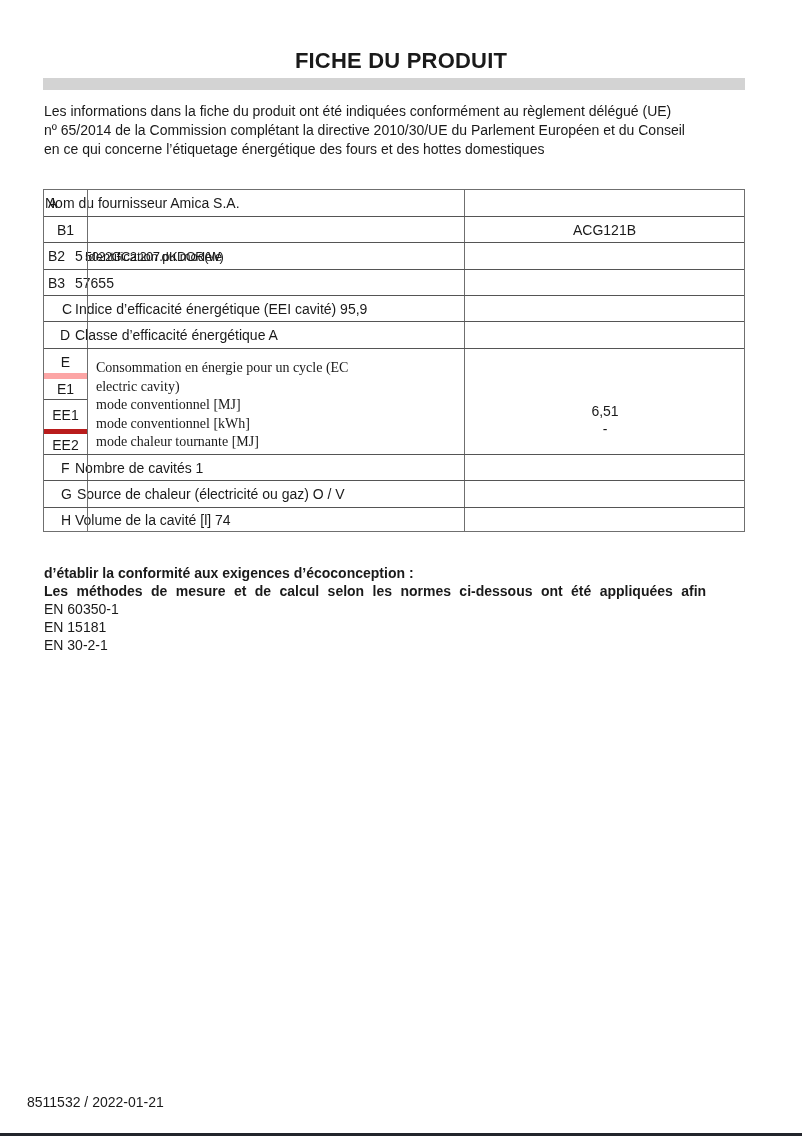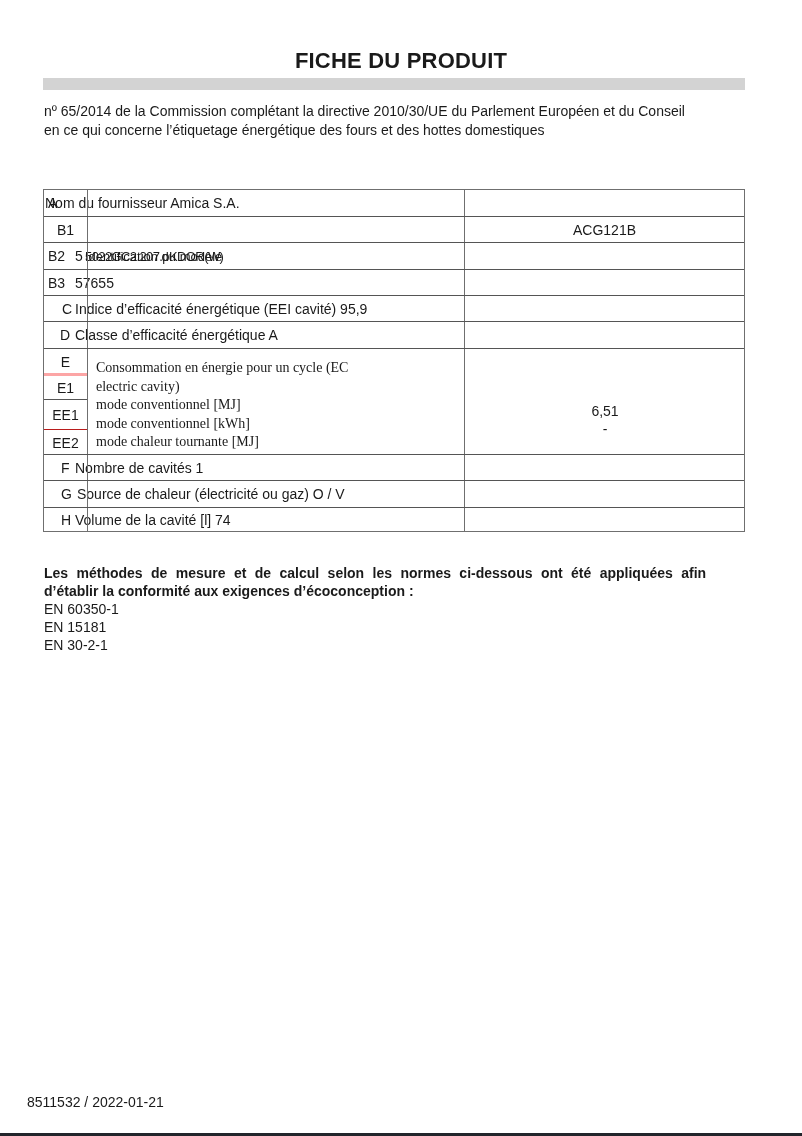--- a/index.html
+++ b/index.html
@@ -38,20 +38,21 @@
   .footer { position: absolute; left: 27px; top: 1094px; font-size: 14px; }
   .bottom-rule { position: absolute; left: 0; top: 1133px; width: 802px; height: 3px; background: #22252b; }
 </style>
 </head>
 <body>
 
 <div class="title">FICHE DU PRODUIT</div>
 <div class="title-bar"></div>
 
 <div class="intro">
+  <div>Les informations dans la fiche du produit ont été indiquées conformément au règlement délégué (UE)</div>
   <div>nº 65/2014 de la Commission complétant la directive 2010/30/UE du Parlement Européen et du Conseil</div>
   <div>en ce qui concerne l’étiquetage énergétique des fours et des hottes domestiques</div>
 </div>
 
 <div class="tbl">
 
   <div class="row first" style="top:0;height:26px;">
     <div class="leftcell">
       <span class="code" style="left:4px;width:auto;">A</span>
       <span class="label" style="left:1px;">Nom du fournisseur Amica S.A.</span>
@@ -103,23 +104,23 @@
       <span class="label" style="left:31px;">Classe d’efficacité énergétique A</span>
       <div class="vline"></div>
     </div>
     <div class="rightcell"></div>
   </div>
 
   <div class="row" style="top:158px;height:106px;">
     <div class="leftcell" style="display:block;">
       <div class="eblock-codes">
         <div class="c" style="top:0;height:26px;border-bottom:none;">E</div>
-        <div class="c" style="top:24px;height:26px;border-top:3px solid #fca5a5;border-bottom:none;">E1</div>
+        <div class="c" style="top:24px;height:26px;border-top:6px solid #fca5a5;border-bottom:none;">E1</div>
         <div class="c" style="top:50px;height:30px;border-top:1px solid #555;border-bottom:none;text-align:right;">EE1</div>
-        <div class="c" style="top:80px;height:26px;border-top:1px solid #b91c1c;border-bottom:none;">EE2</div>
+        <div class="c" style="top:80px;height:26px;border-top:5px solid #b91c1c;border-bottom:none;">EE2</div>
       </div>
       <div class="vline"></div>
       <div class="eblock-text">
         <div>Consommation en énergie pour un cycle (EC</div>
         <div>electric cavity)</div>
         <div>mode conventionnel [MJ]</div>
         <div>mode conventionnel [kWh]</div>
         <div>mode chaleur tournante [MJ]</div>
       </div>
     </div>
@@ -153,21 +154,21 @@
     <div class="leftcell">
       <span class="code" style="left:17px;width:auto;">H</span>
       <span class="label" style="left:31px;">Volume de la cavité [l] 74</span>
       <div class="vline"></div>
     </div>
     <div class="rightcell"></div>
   </div>
 </div>
 
 <div class="methods">
+  <div class="bold">d’établir la conformité aux exigences d’écoconception :</div>
   <div class="bold" style="word-spacing:4.5px;">Les méthodes de mesure et de calcul selon les normes ci-dessous ont été appliquées afin</div>
-  <div class="bold">d’établir la conformité aux exigences d’écoconception :</div>
   <div class="std">EN 60350-1</div>
   <div class="std">EN 15181</div>
   <div class="std">EN 30-2-1</div>
 </div>
 
 <div class="footer">8511532 / 2022-01-21</div>
 <div class="bottom-rule"></div>
 
 </body></html>

